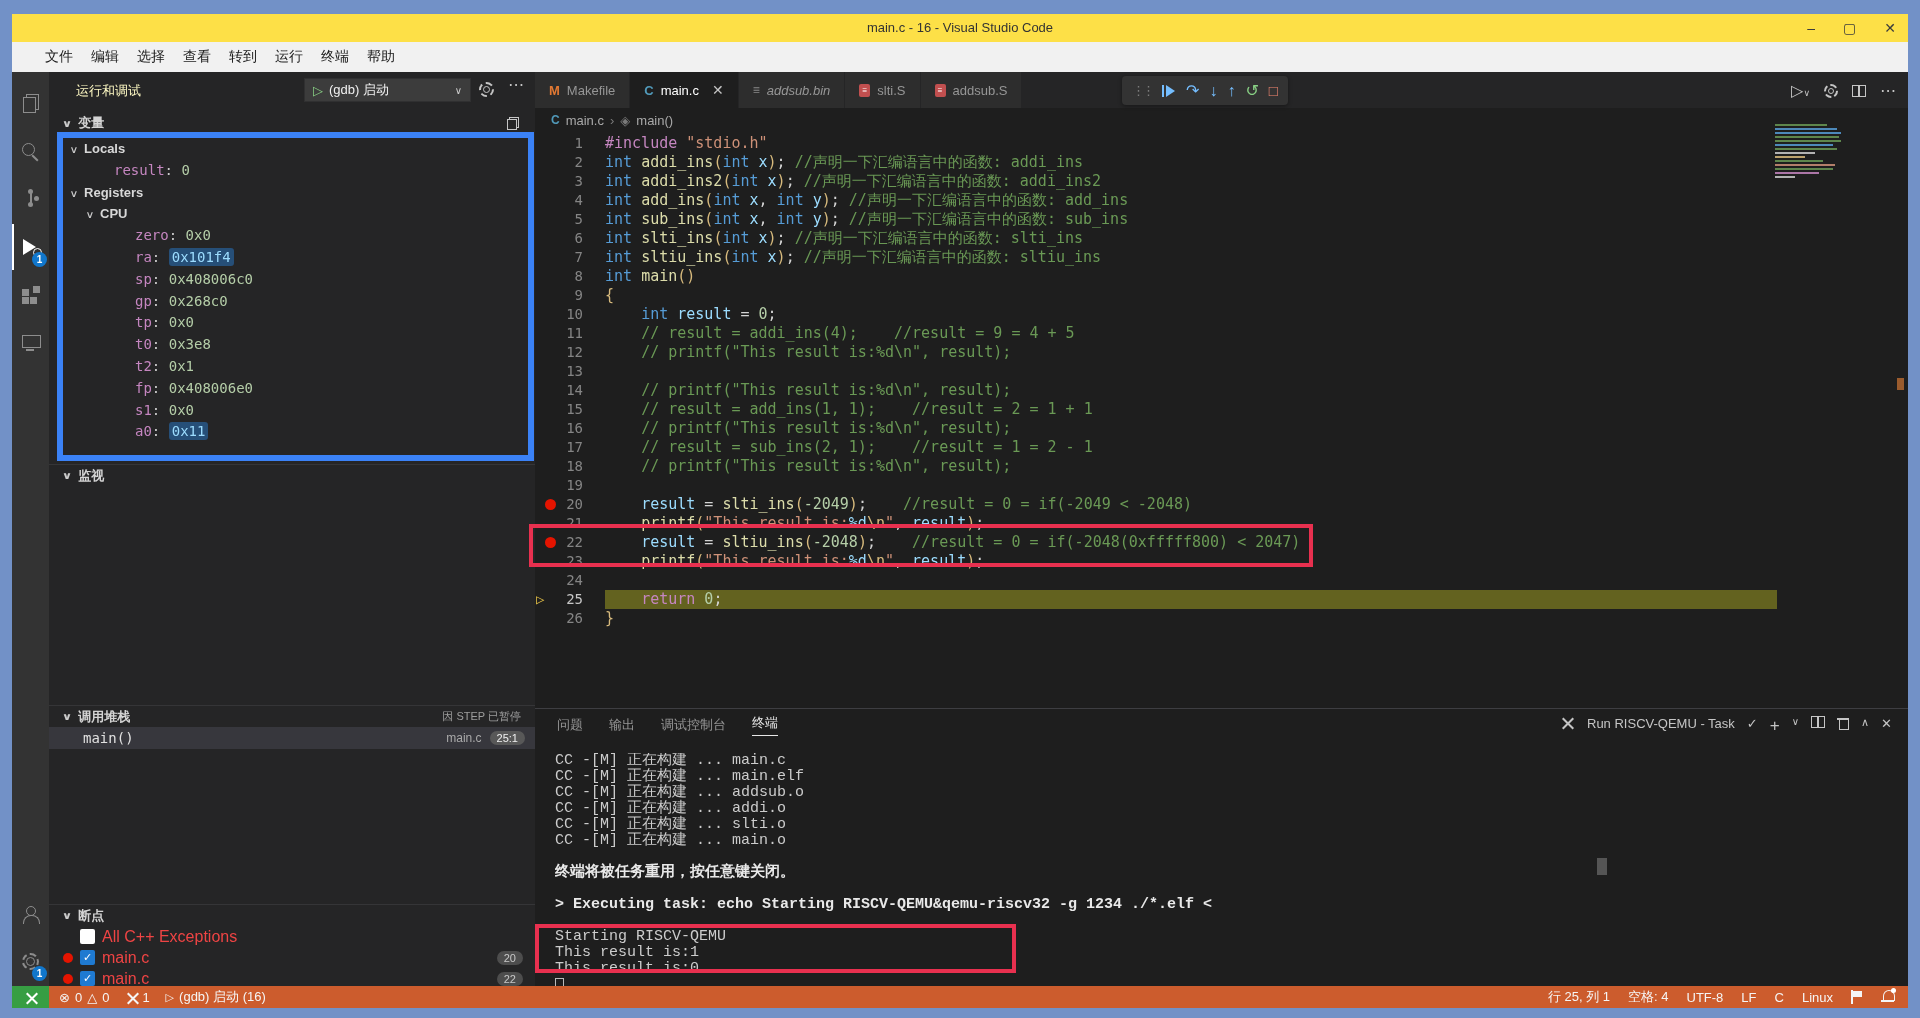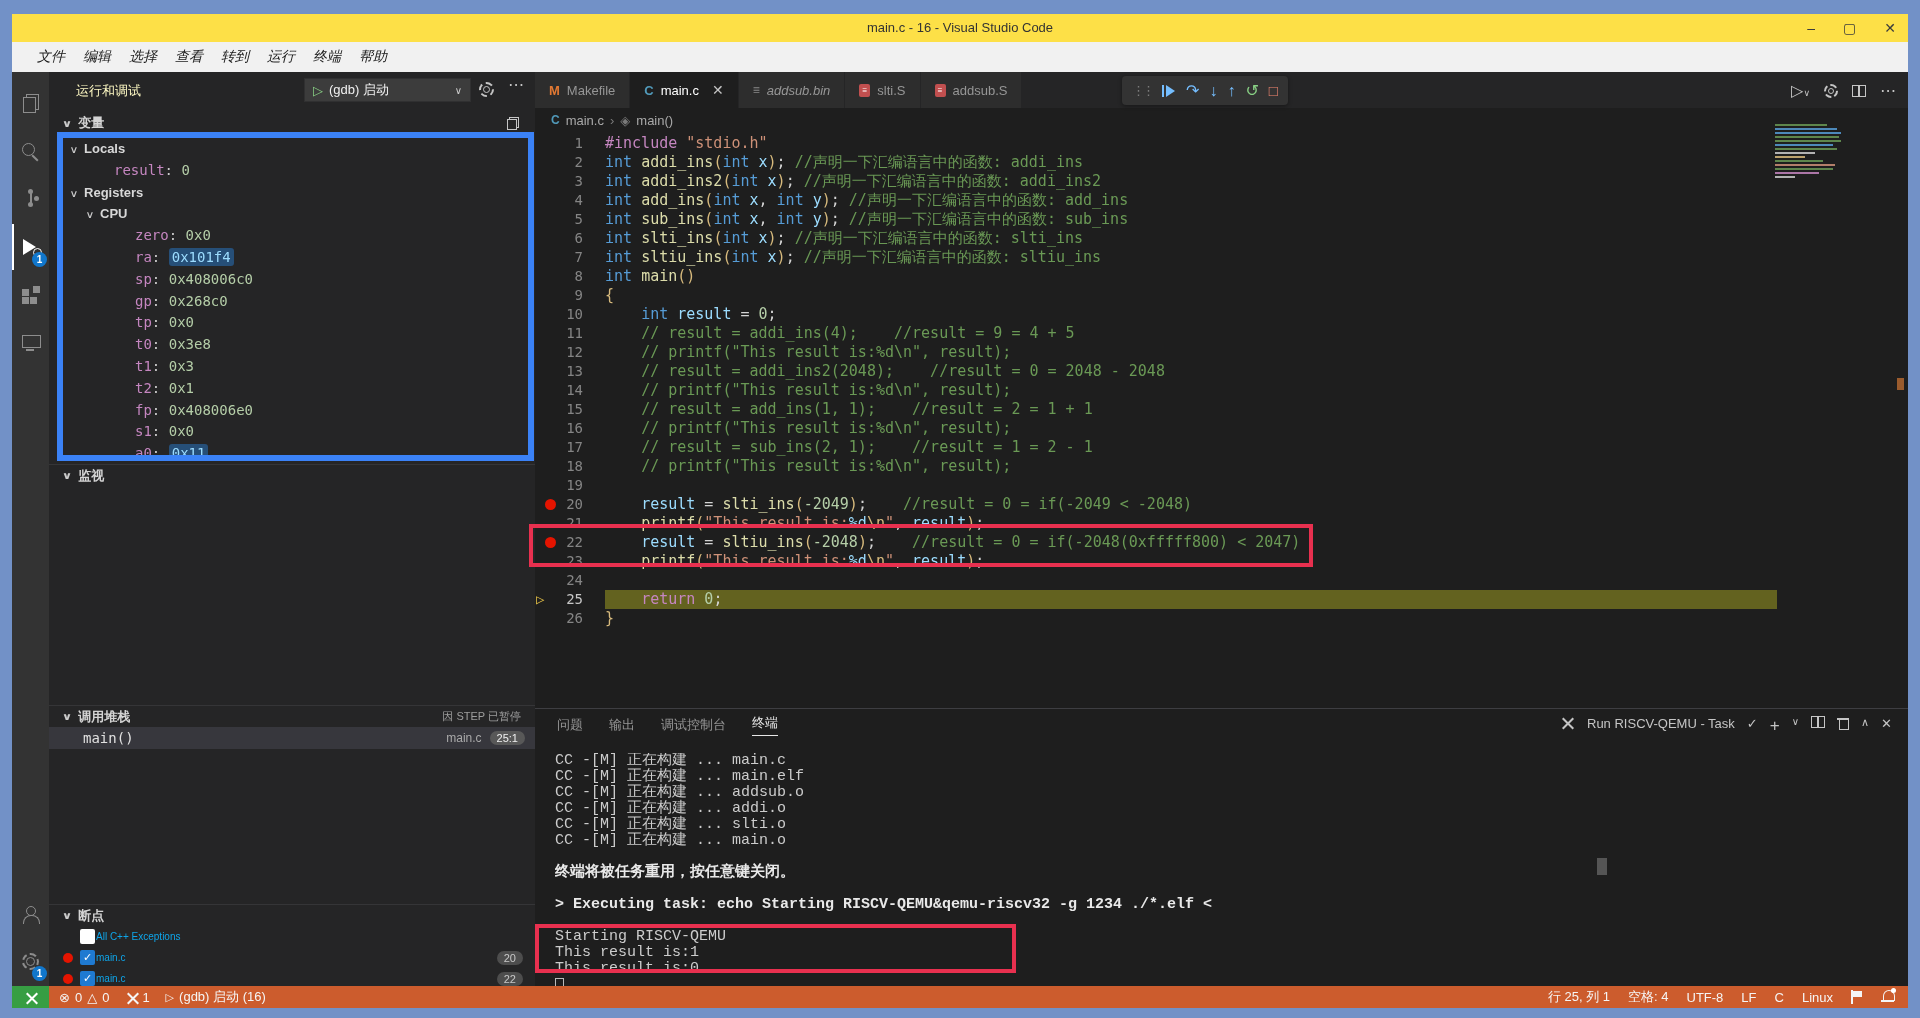--- a/index.html
+++ b/index.html
@@ -2,21 +2,21 @@
 <html><head>
 <meta charset="utf-8">
 <style>
   * { margin:0; padding:0; box-sizing:border-box; }
   html,body { width:1920px; height:1018px; background:#7291c7; font-family:"Liberation Sans","DejaVu Sans",sans-serif; overflow:hidden; position:relative; }
   .window { position:absolute; left:12px; top:14px; width:1896px; height:994px; background:#1e1e1e; }
 
   
   .titlebar { height:28px; background:#fde047; position:relative; text-align:center; font-size:13px; color:#333; line-height:28px; }
   .win-controls { position:absolute; right:12px; top:0; height:28px; display:flex; gap:28px; align-items:center; color:#3c3c3c; font-size:14px; }
-  .menubar { height:30px; background:#f1f1f1; display:flex; align-items:center; padding-left:16px; font-size:14px; color:#1b1b1b;font-style:italic; }
+  .menubar { height:30px; background:#f1f1f1; display:flex; align-items:center; padding-left:24px; font-size:14px; color:#1b1b1b; }
   .menu-item { padding:3px 9px; cursor:default; }
 
   .main { position:absolute; top:58px; left:0; right:0; bottom:22px; display:flex; }
 
   
   .activitybar { width:37px; background:#333333; position:relative; flex:none; }
   .acell { position:absolute; left:0; width:37px; height:46px; display:flex; align-items:center; justify-content:center; color:#8d8d8d; }
   .acell.active { color:#ffffff; border-left:2px solid #ffffff; }
   .abadge { position:absolute; right:2px; bottom:3px; width:15px; height:15px; border-radius:50%; background:#1177cc; color:#fff; font-size:10px; line-height:15px; text-align:center; font-weight:700; }
 
@@ -90,21 +90,21 @@
   .vval { color:#b5cea8; }
   .vval.hl { background:#264f78; color:#9cdcfe; border-radius:3px; padding:1px 3px; }
   .stack-row { position:absolute; top:655px; left:0; right:0; height:22px; background:#37373d; display:flex; align-items:center; }
   .stack-fn { margin-left:34px; font-family:"DejaVu Sans Mono",monospace; font-size:14px; color:#e0e0e0; }
   .stack-file { margin-left:auto; color:#a9a9a9; font-size:12px; }
   .pill { background:#585858; color:#f0f0f0; font-size:11px; border-radius:9px; padding:1px 7px; margin:0 10px 0 8px; }
   .bp-row { height:21px; display:flex; align-items:center; position:relative; }
   .bp-dot-s { width:10px; height:10px; border-radius:50%; background:#e51400; position:absolute; left:14px; }
   .cbx { width:15px; height:15px; margin-left:31px; background:#ffffff; border-radius:2px; flex:none; }
   .cbx.on { background:#1f7ad1; color:#fff; font-size:11px; line-height:15px; text-align:center; }
-  .bp-label { margin-left:1px; color:#0ea5e9; font-size:10px; }
+  .bp-label { margin-left:7px; color:#ef4444; font-size:16px; }
   .bp-pill { margin-left:auto; margin-right:12px; background:#4d4d4d; color:#c8c8c8; font-size:11px; border-radius:9px; padding:1px 7px; }
 
   
   .editorcol { flex:1; display:flex; flex-direction:column; position:relative; background:#1e1e1e; }
   .tabbar { height:36px; background:#252526; display:flex; flex:none; }
   .tab { padding:0 14px; display:flex; align-items:center; gap:7px; font-size:13px; background:#2d2d2d; color:#969696; border-right:1px solid #252526; }
   .tab.active { background:#1e1e1e; color:#ffffff; }
   .tab .close { margin-left:6px; font-size:14px; color:#c5c5c5; }
   .tabico-m { color:#e37933; font-weight:700; font-size:13px; }
   .tabico-c { color:#519aba; font-weight:700; font-size:13px; }
@@ -233,21 +233,20 @@
           <div class="vrow"><span class="chev" style="margin-left:8px">∨</span><span class="grp">Locals</span></div>
           <div class="vrow"><span style="margin-left:51px" class="vname">result</span><span class="vcolon">: </span><span class="vval">0</span></div>
           <div class="vrow"><span class="chev" style="margin-left:8px">∨</span><span class="grp">Registers</span></div>
           <div class="vrow"><span class="chev" style="margin-left:24px">∨</span><span class="grp">CPU</span></div>
           <div class="vrow"><span style="margin-left:72px" class="vname">zero</span><span class="vcolon">: </span><span class="vval">0x0</span></div>
           <div class="vrow"><span style="margin-left:72px" class="vname">ra</span><span class="vcolon">: </span><span class="vval hl">0x101f4</span></div>
           <div class="vrow"><span style="margin-left:72px" class="vname">sp</span><span class="vcolon">: </span><span class="vval">0x408006c0</span></div>
           <div class="vrow"><span style="margin-left:72px" class="vname">gp</span><span class="vcolon">: </span><span class="vval">0x268c0</span></div>
           <div class="vrow"><span style="margin-left:72px" class="vname">tp</span><span class="vcolon">: </span><span class="vval">0x0</span></div>
           <div class="vrow"><span style="margin-left:72px" class="vname">t0</span><span class="vcolon">: </span><span class="vval">0x3e8</span></div>
-          <div class="vrow"><span style="margin-left:72px" class="vname">t1</span><span class="vcolon">: </span><span class="vval">0x3</span></div>
           <div class="vrow"><span style="margin-left:72px" class="vname">t2</span><span class="vcolon">: </span><span class="vval">0x1</span></div>
           <div class="vrow"><span style="margin-left:72px" class="vname">fp</span><span class="vcolon">: </span><span class="vval">0x408006e0</span></div>
           <div class="vrow"><span style="margin-left:72px" class="vname">s1</span><span class="vcolon">: </span><span class="vval">0x0</span></div>
           <div class="vrow"><span style="margin-left:72px" class="vname">a0</span><span class="vcolon">: </span><span class="vval hl">0x11</span></div>
         </div>
 
       <div class="sec" style="top:392px">
         <span class="chev">∨</span>
         <span>监视</span>
       </div>
@@ -407,21 +406,21 @@
           <div class="crow">
             <div class="gut">
               <span class="ln">12</span>
             </div>
             <div class="ct"><span class="tk-pl">    </span><span class="tk-cm">// printf("This result is:%d\n", result);</span></div>
           </div>
           <div class="crow">
             <div class="gut">
               <span class="ln">13</span>
             </div>
-            <div class="ct"><span class="tk-pl">    </span><span class="tk-cm">// result = addi_ins2(2048);    //result = 0 = 2048 - 2048</span></div>
+            <div class="ct"><span class="tk-pl">    </span></div>
           </div>
           <div class="crow">
             <div class="gut">
               <span class="ln">14</span>
             </div>
             <div class="ct"><span class="tk-pl">    </span><span class="tk-cm">// printf("This result is:%d\n", result);</span></div>
           </div>
           <div class="crow">
             <div class="gut">
               <span class="ln">15</span>

